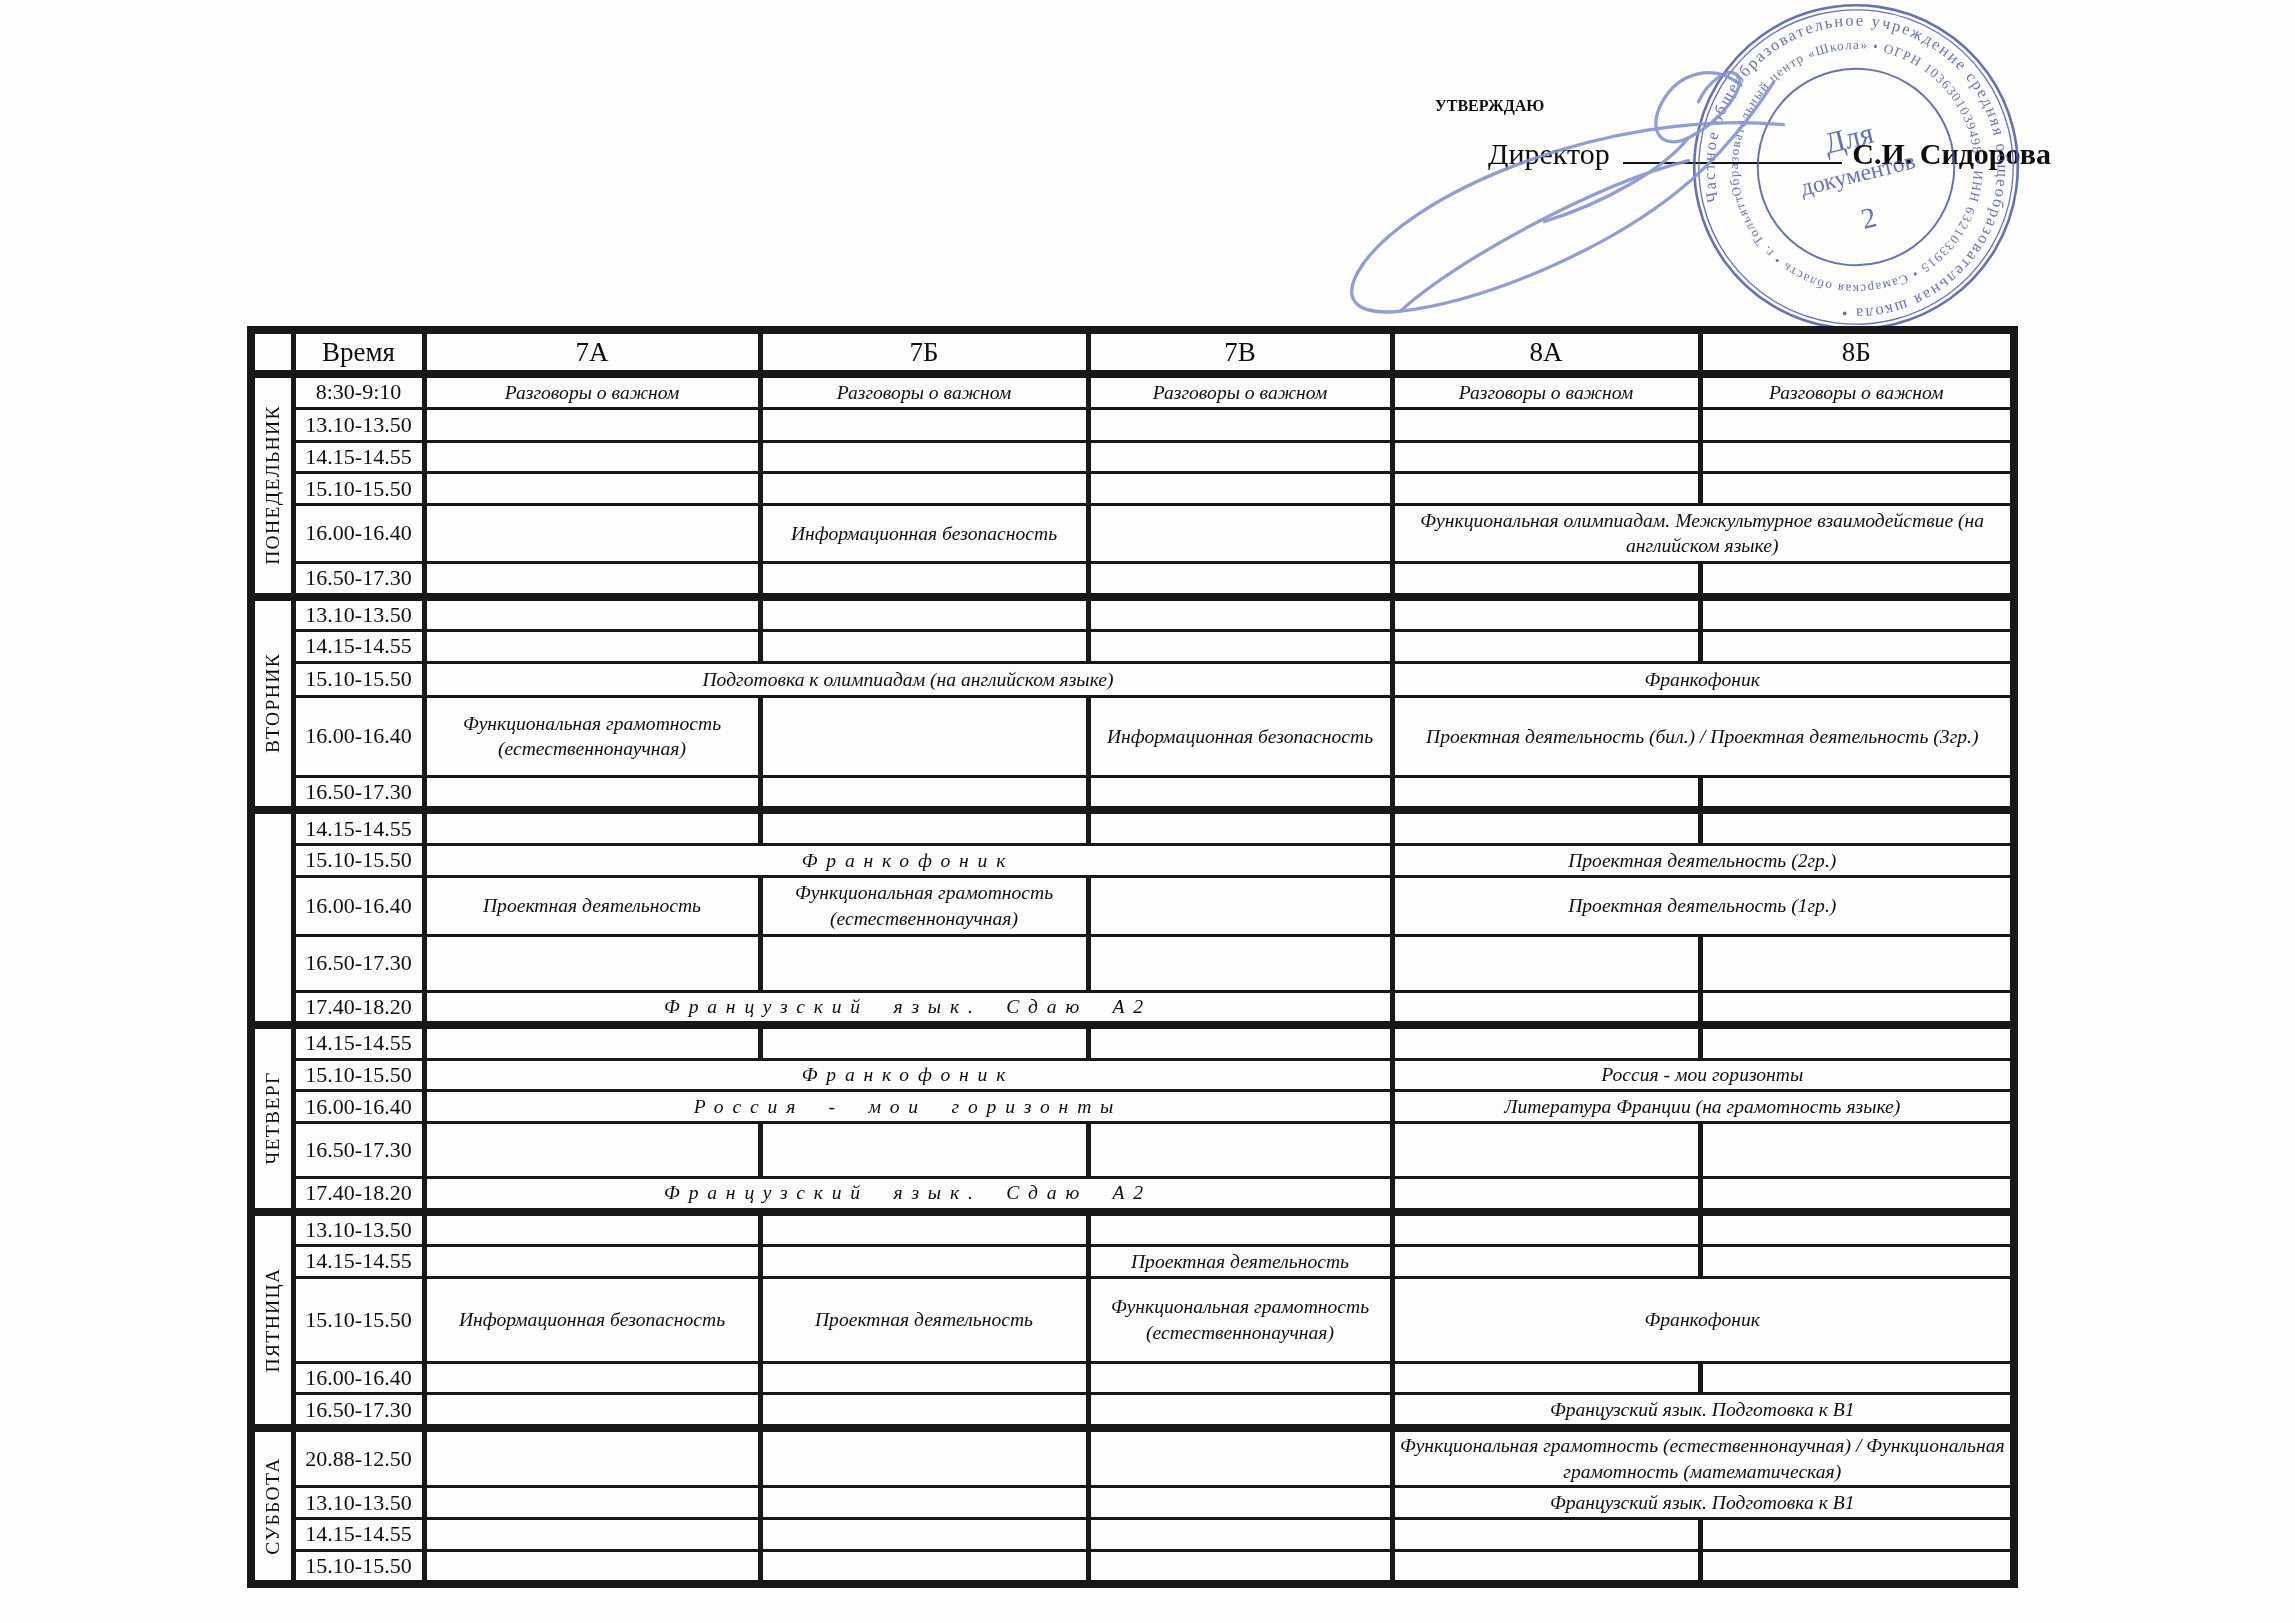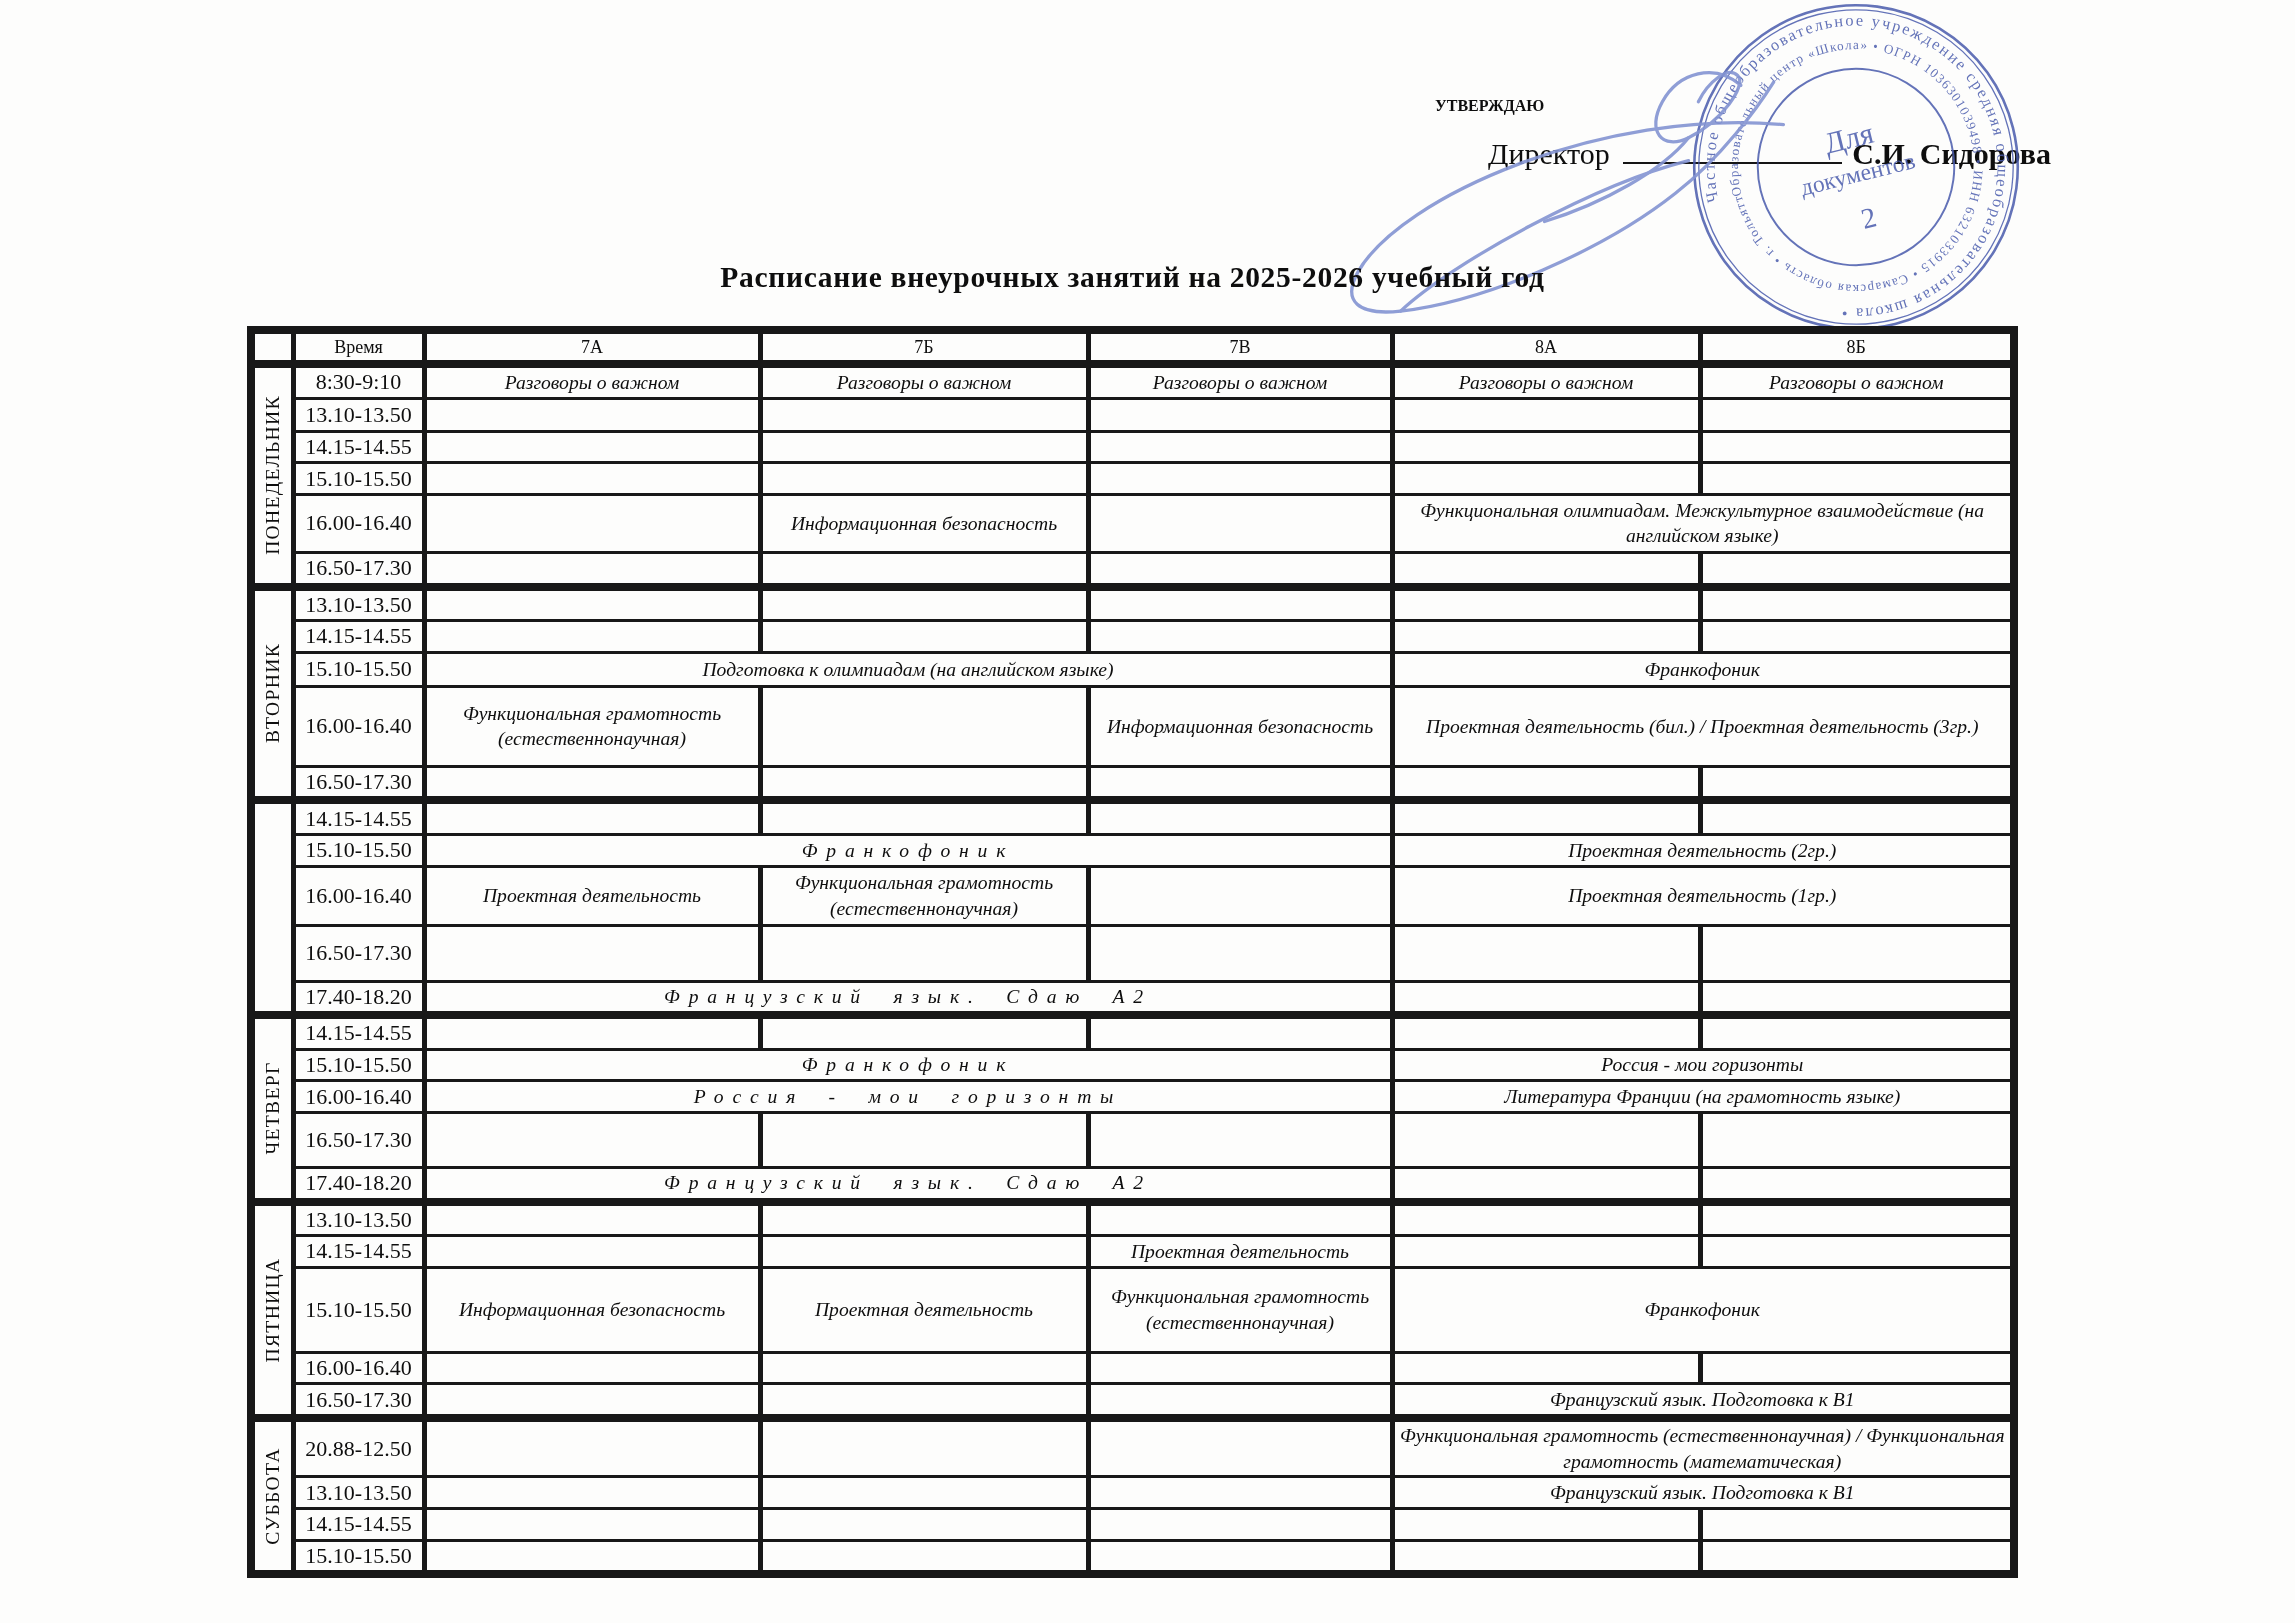--- a/index.html
+++ b/index.html
@@ -15,21 +15,21 @@
   
   .doc-title { position:absolute; top:261px; left:0; width:2265px; text-align:center; font-size:29.5px; font-weight:bold; letter-spacing:0.7px; }
   
   .stamp { position:absolute; left:1689px; top:0px; width:334px; height:334px; opacity:.85; transform:rotate(-14deg); pointer-events:none; }
   .stamp text { fill:#4a5cad; }
   
   .signature { position:absolute; left:1322px; top:46px; pointer-events:none; }
   
   table.sched { position:absolute; left:247px; top:326px; width:1762px; border-collapse:collapse; table-layout:fixed; border:8.5px solid #181818; }
   .sched td { border:3.3px solid #181818; border-left-width:5.2px; border-right-width:5.2px; text-align:center; vertical-align:middle; padding:1.3px 5.2px; overflow:hidden; }
-  .sched tr.hdr td { border-bottom-width:8.5px; font-size:18px; padding:2.6px 0; }
+  .sched tr.hdr td { border-bottom-width:8.5px; font-size:27px; padding:2.6px 0; }
   .sched tr.gs td { border-top-width:8.5px; }
   .time { font-size:22px; white-space:nowrap; padding:1.3px 1.3px; }
   .les  { font-style:italic; font-size:19.6px; line-height:1.3; }
   .sp   { letter-spacing:0.45em; word-spacing:0.55em; }
   .day  { position:relative; padding:0; }
   .vl   { position:absolute; left:50%; top:50%; transform:translate(-50%,-50%) rotate(180deg);
           writing-mode:vertical-rl; font-size:19.6px; letter-spacing:1.3px; white-space:nowrap; }
 </style>
 </head>
 <body>
@@ -64,21 +64,20 @@
 
   <svg class="signature" width="576" height="275" viewBox="0 0 880 420">
     <g fill="none" stroke="#8494d2" stroke-width="5" stroke-linecap="round" opacity="0.9">
       <path d="M640,60 C600,25 545,40 520,85 C495,130 520,160 560,140 C610,115 650,60 635,45 C620,30 590,55 575,85"></path>
       <path d="M690,55 C665,95 610,170 540,225 C430,312 250,390 120,405 C55,412 30,390 55,345 C120,230 430,95 705,120"></path>
       <path d="M560,140 C520,190 430,240 340,268"></path>
       <path d="M120,405 C200,330 420,210 560,175"></path>
     </g>
   </svg>
 
-  <div class="doc-title">Расписание внеурочных занятий на 2025-2026 учебный год</div>
 
   <table class="sched">
     <colgroup>
       <col style="width:42px">
         <col style="width:131px">
         <col style="width:336px">
       <col style="width:328px">
         <col style="width:304px">
         <col style="width:308px">
         <col style="width:314px">

